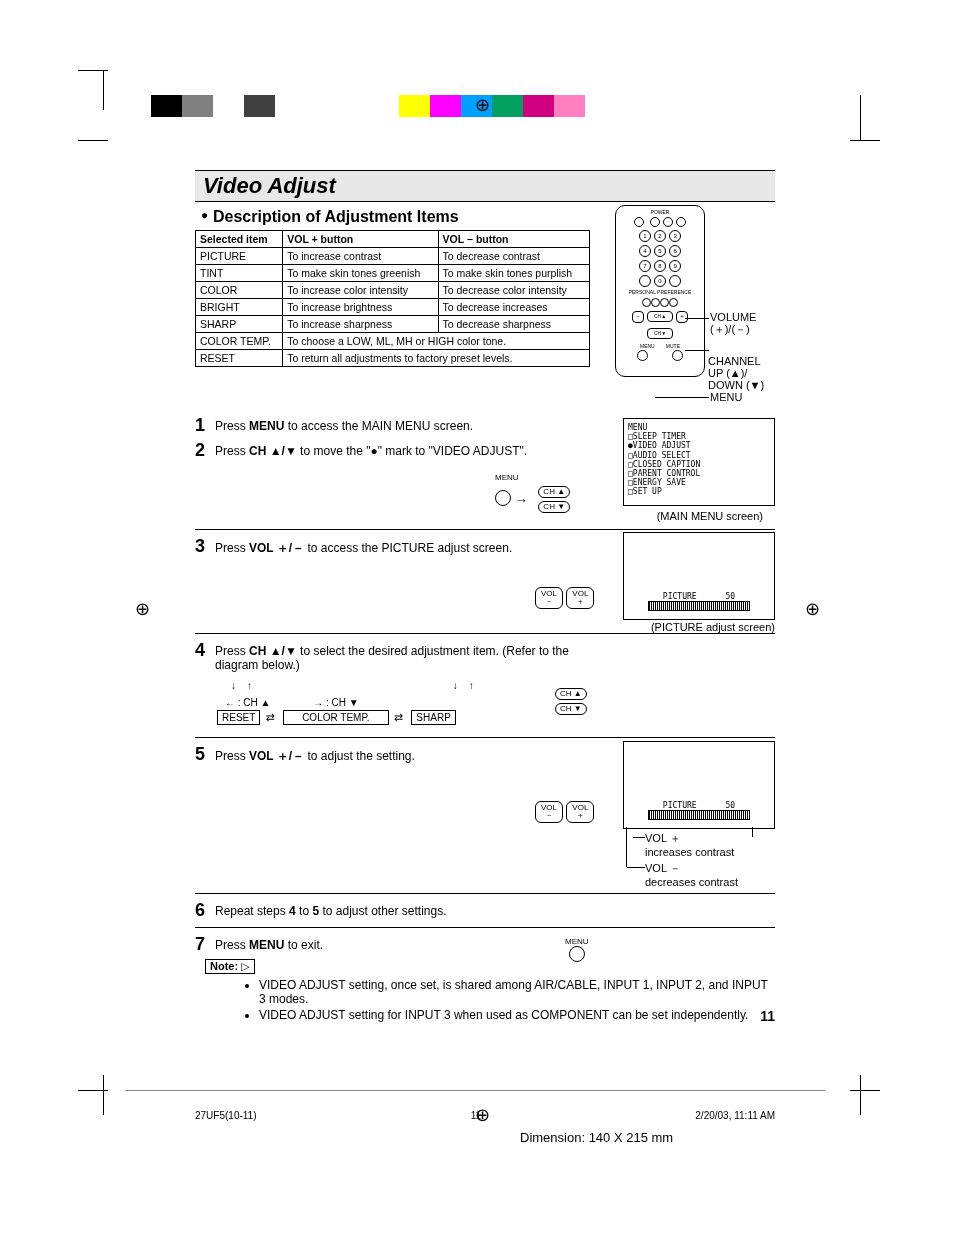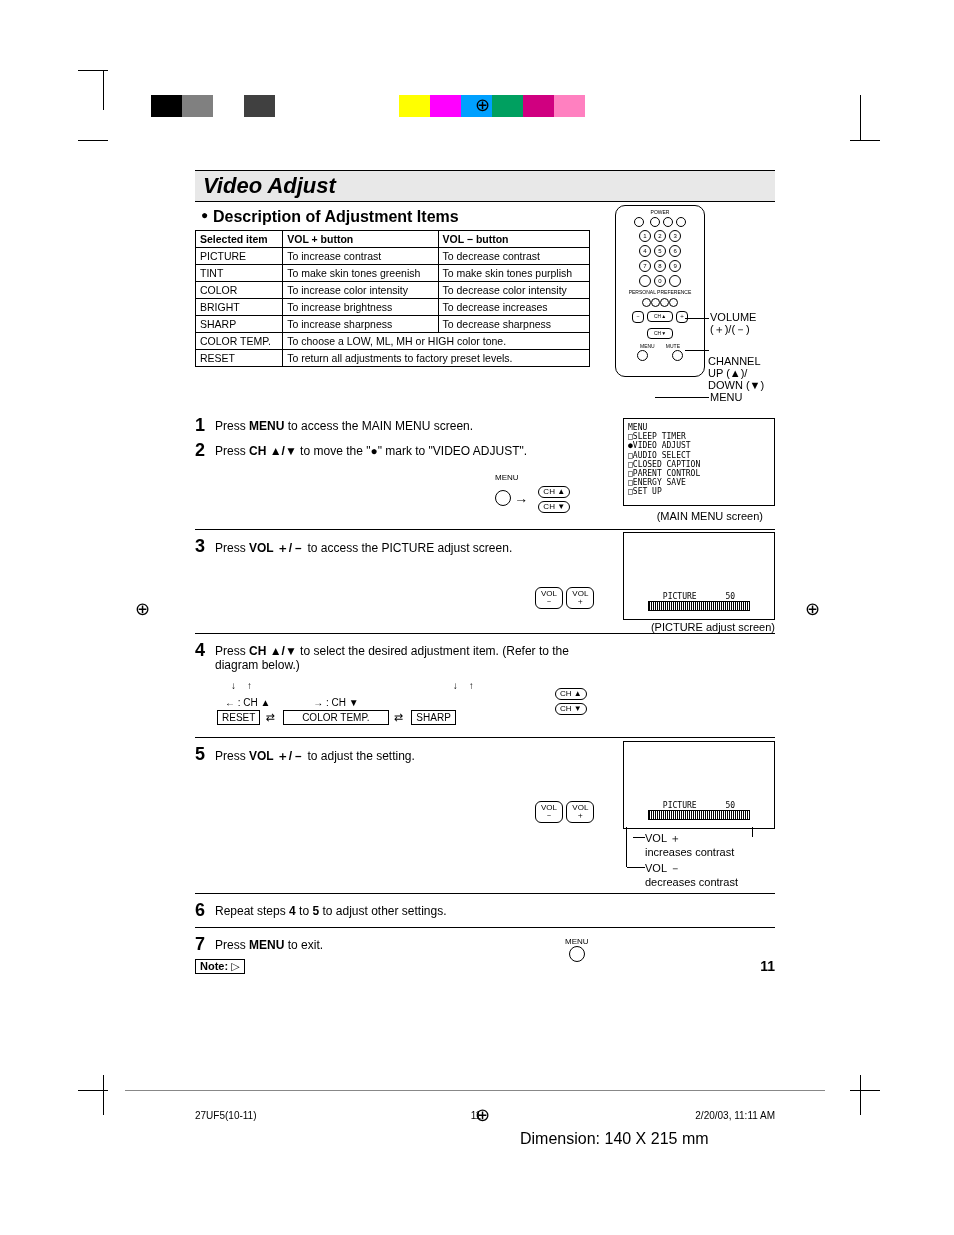--- a/index.html
+++ b/index.html
@@ -99,20 +99,21 @@
     margin: 2px;
     vertical-align: middle;
   }
   .arrow { display: inline-block; width: 16px; text-align: center; vertical-align: middle; font-size: 11px;}
   .note-box {
     display: inline-block;
     border: 1px solid #000;
     padding: 0px 4px;
     font-size: 11px;
     font-weight: bold;
+    margin-left: 10px;
   }
   .note-list { margin: 4px 0 0 24px; font-size: 12px; }
   .note-list li { margin-bottom: 2px; }
   .page-num {
     position: absolute;
     right: 0;
     bottom: 0;
     font-weight: bold;
     font-size: 14px;
   }
@@ -122,21 +123,21 @@
     top: 1110px;
     width: 580px;
     font-size: 10px;
     display: flex;
     justify-content: space-between;
   }
   .dim-line {
     position: absolute;
     left: 520px;
     top: 1130px;
-    font-size: 16px;
+    font-size: 13px;
   }
   .circ-btn {
     display:inline-block;
     width:14px;height:14px;
     border:1px solid #000;
     border-radius:50%;
     vertical-align:middle;
   }
   .tiny-label{font-size:8px;display:block;text-align:center;}
   .arrow-big{font-size:14px;vertical-align:middle;}
@@ -415,20 +416,24 @@
       <div class="step-num">7</div>
       <div class="step-text"><span>Press </span><span class="strong">MENU</span><span> to exit.</span></div>
     </div>
     <div style="position:absolute;left:370px;margin-top:-22px;text-align:center;">
       <span class="tiny-label">MENU</span>
       <span class="circ-btn"></span>
     </div>
 
     <div style="margin-top:4px;">
       <span class="note-box"><span>Note:</span> <span style="font-weight:normal;">▷</span></span>
+      <ul class="note-list" id="note-list">
+          <li>VIDEO ADJUST setting, once set, is shared among AIR/CABLE, INPUT 1, INPUT 2, and INPUT 3 modes.</li>
+          <li>VIDEO ADJUST setting for INPUT 3 when used as COMPONENT can be set independently.</li>
+        </ul>
     </div>
 
     <div class="page-num">11</div>
   </div>
 </div>
 
 <div style="position:absolute;left:125px;top:1090px;width:700px;border-top:0.5px solid #888;"></div>
 <div style="position:absolute;left:78px;top:1090px;width:30px;border-top:1px solid #000;"></div>
 <div style="position:absolute;left:103px;top:1075px;height:40px;border-left:1px solid #000;"></div>
 <div style="position:absolute;left:850px;top:1090px;width:30px;border-top:1px solid #000;"></div>

